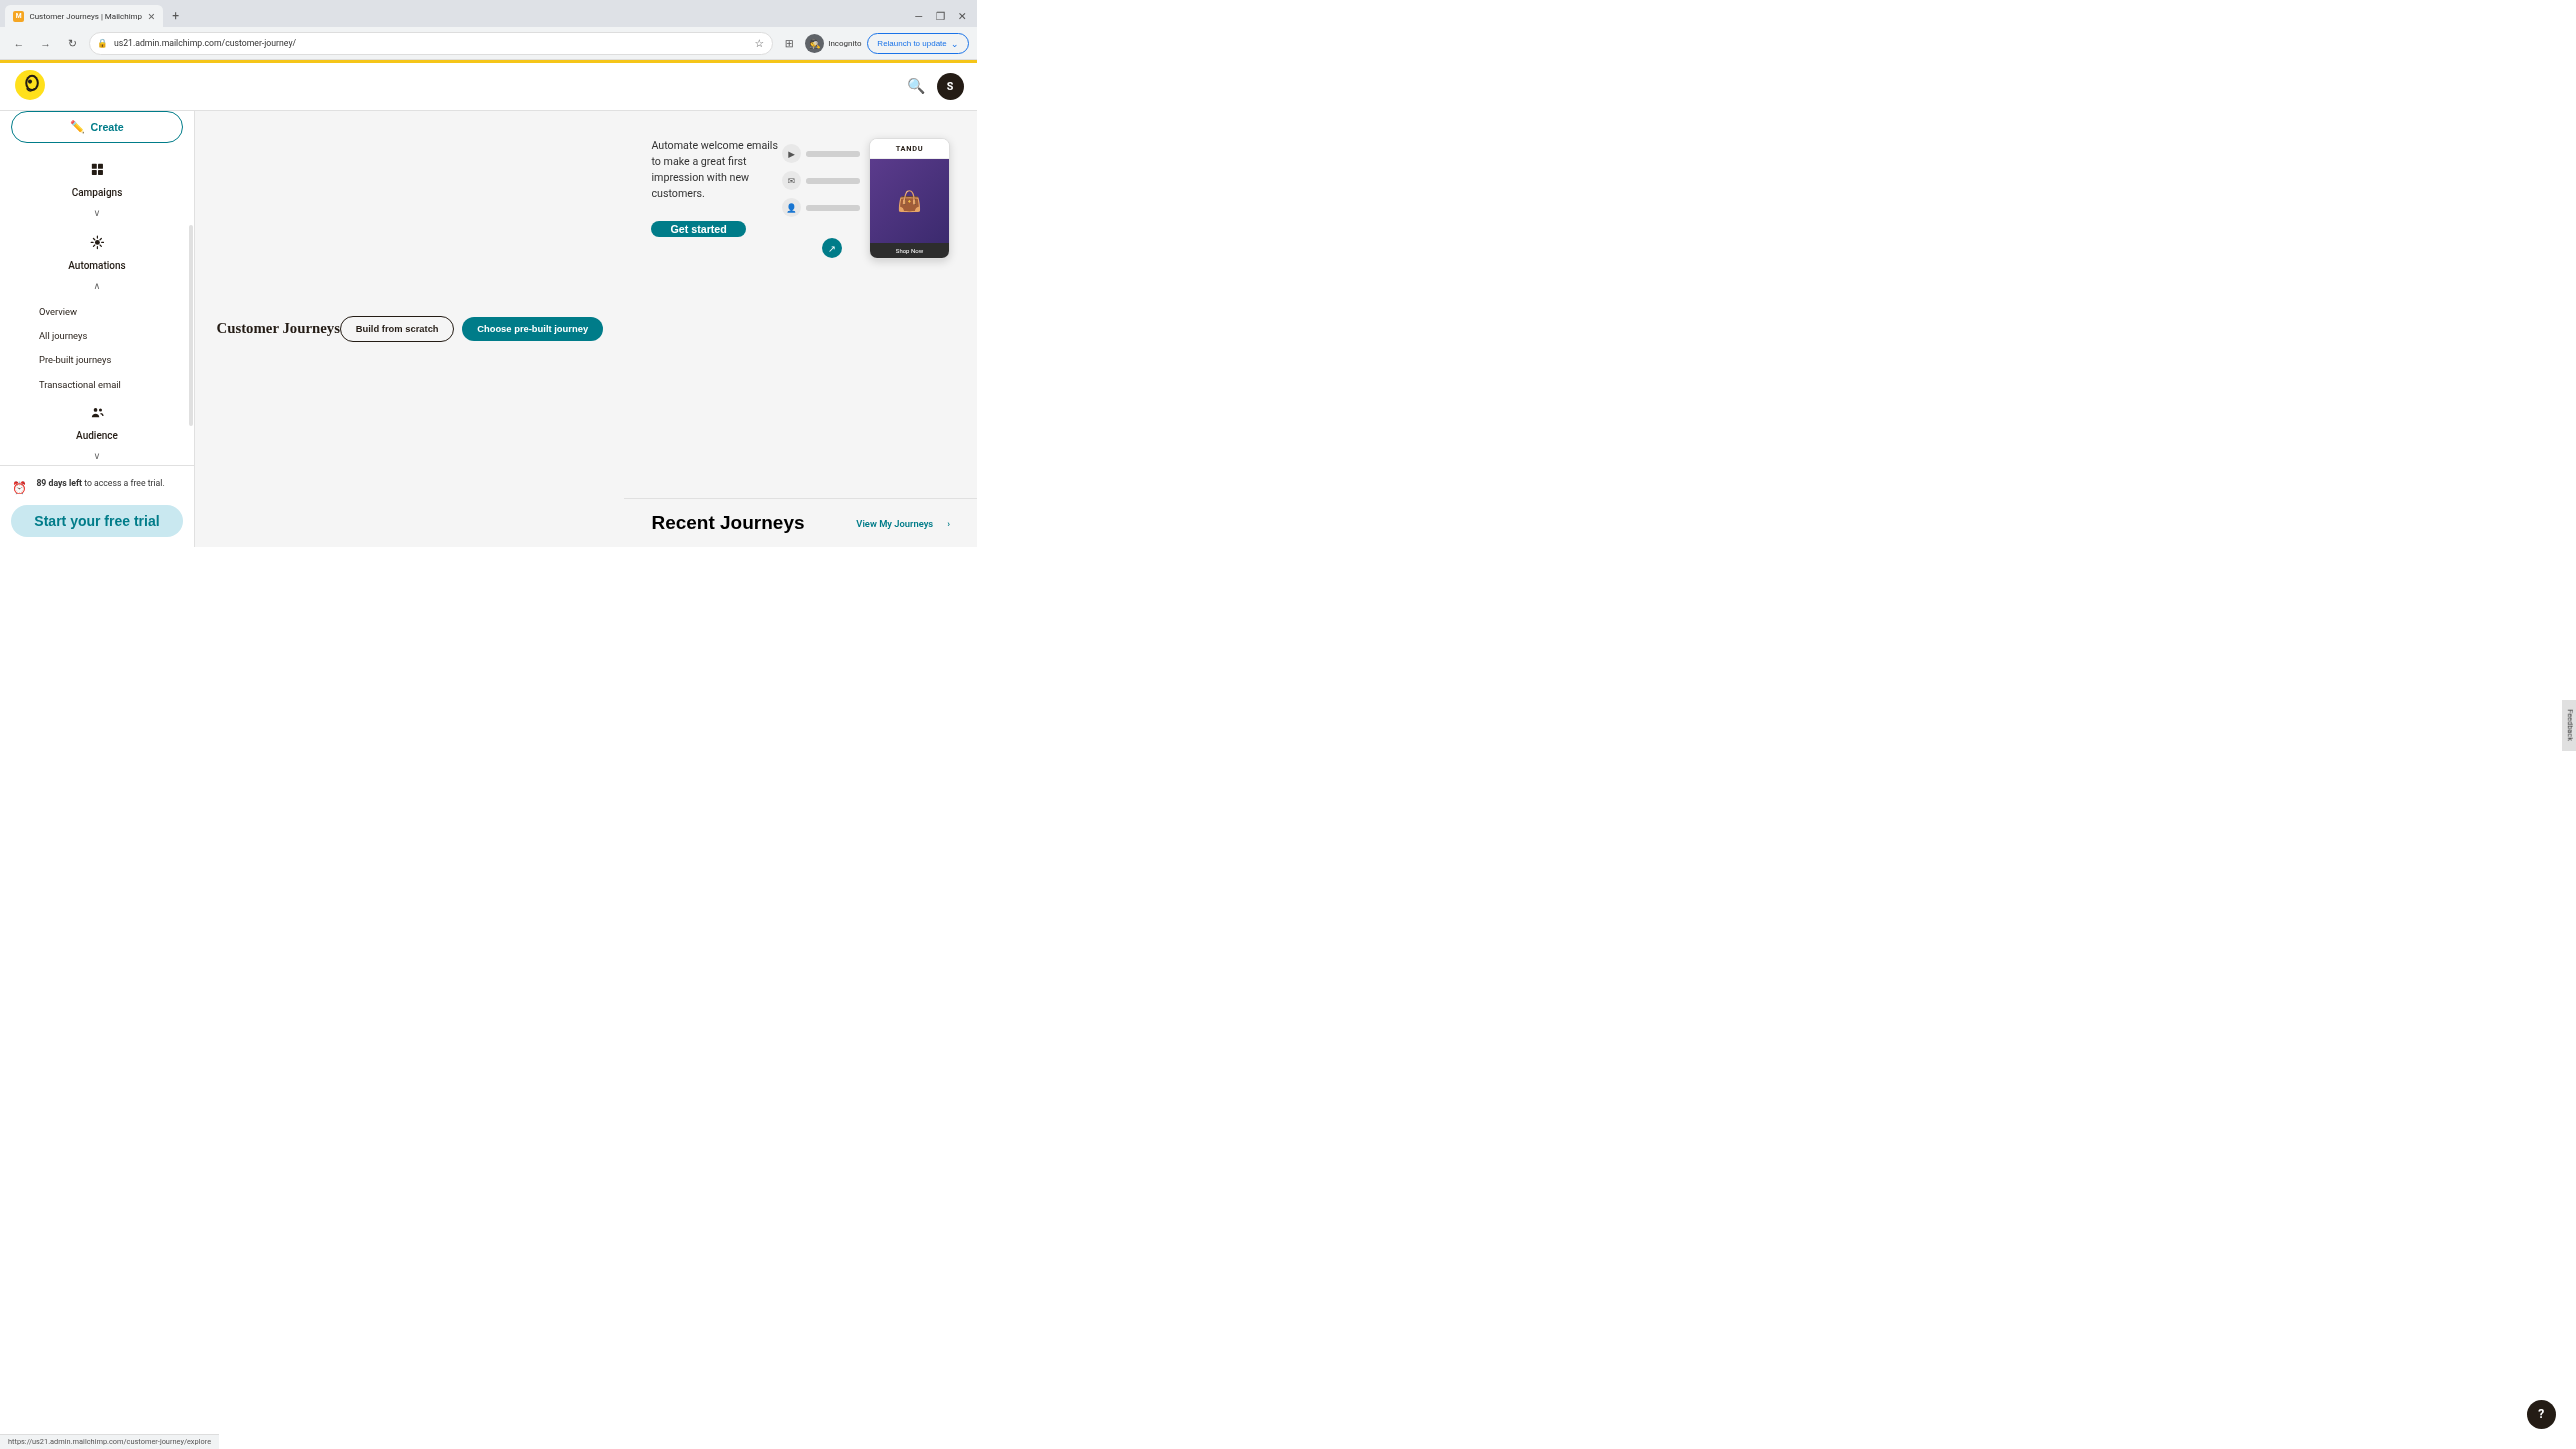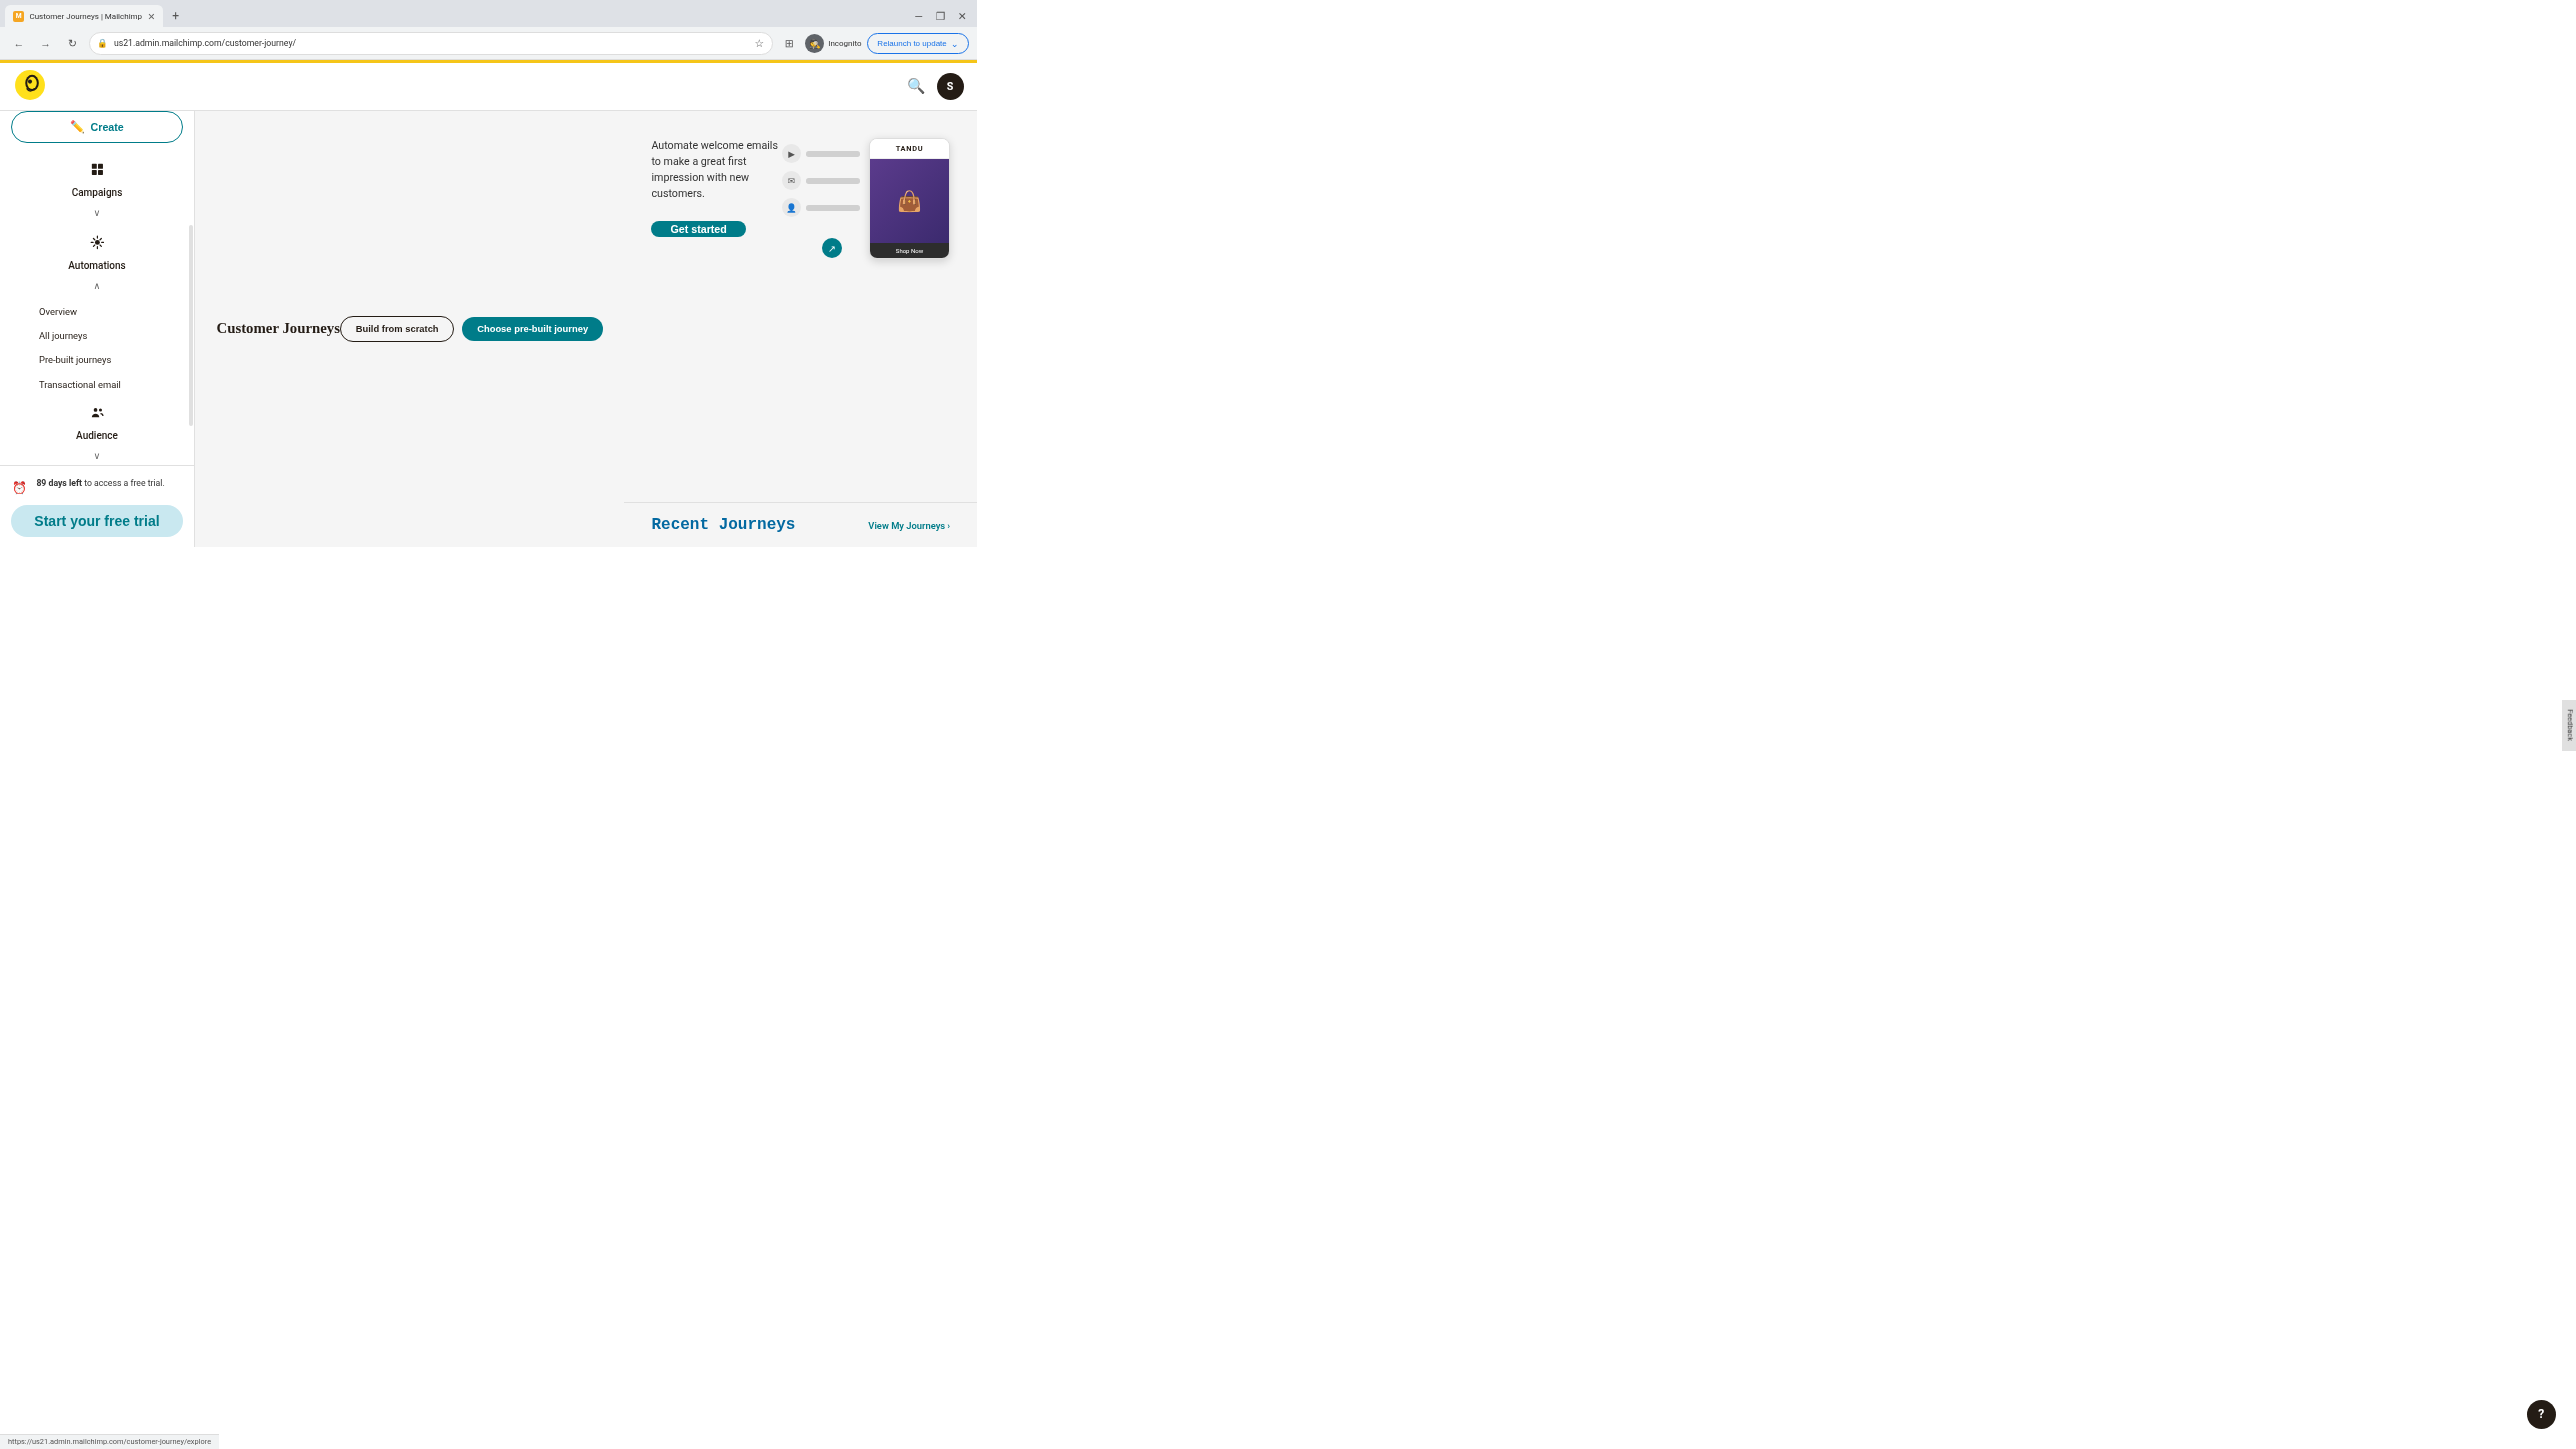--- a/index.html
+++ b/index.html
@@ -451,29 +451,29 @@
       border-top: 0.7px solid #e0e0e0;
       display: flex;
       justify-content: space-between;
       align-items: center;
       position: absolute;
       bottom: 0;
       left: 0;
       right: 0;
     }
     .recent-heading {
-      font-size: 16px;
+      font-size: 19px;
       font-weight: 700;
-      color: #0369a1;
-      font-family: Liberation Mono, monospace;
+      color: #000000;
+      font-family: Liberation Sans, sans-serif;
     }
     .view-all-link {
       display: flex;
       align-items: center;
-      gap: 2px;
+      gap: 14px;
       color: #007c89;
       font-size: 9.4px;
       font-weight: 600;
       text-decoration: none;
       cursor: pointer;
       margin-left: 44px;
     }
 
     
     .feedback-tab {

